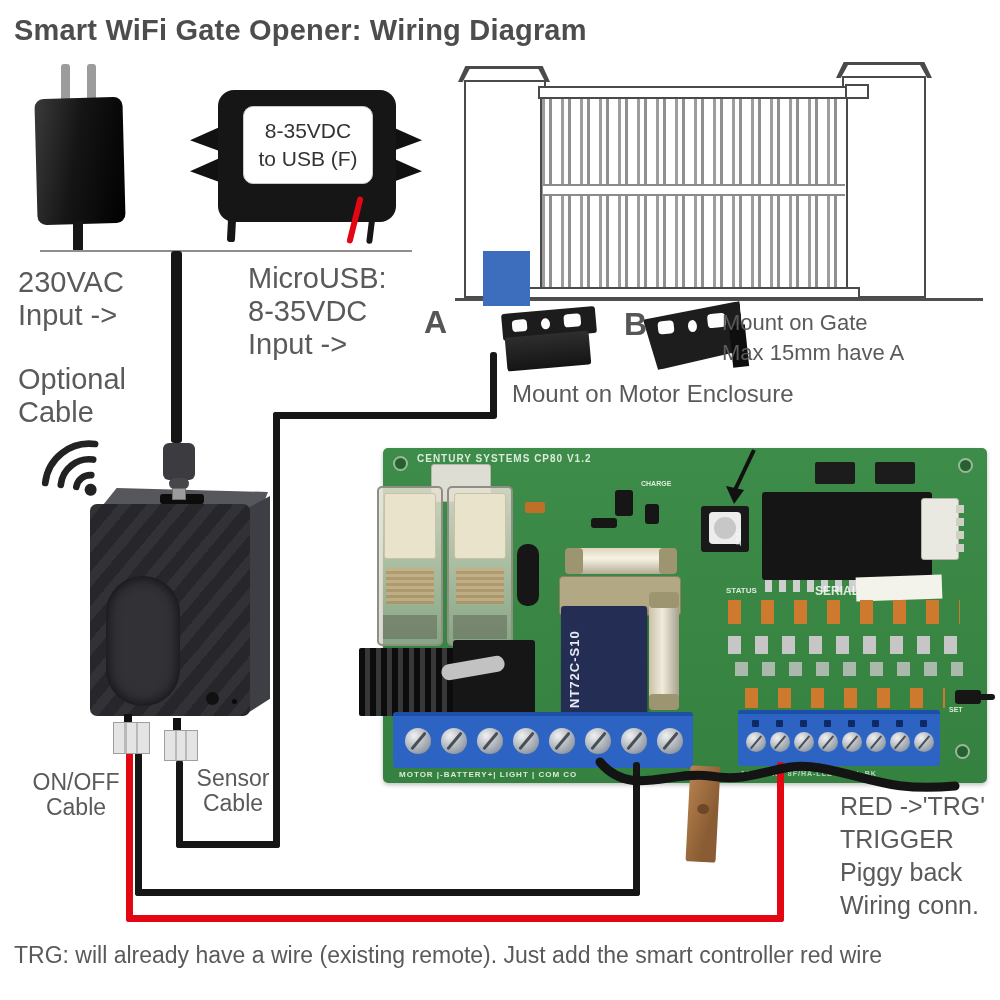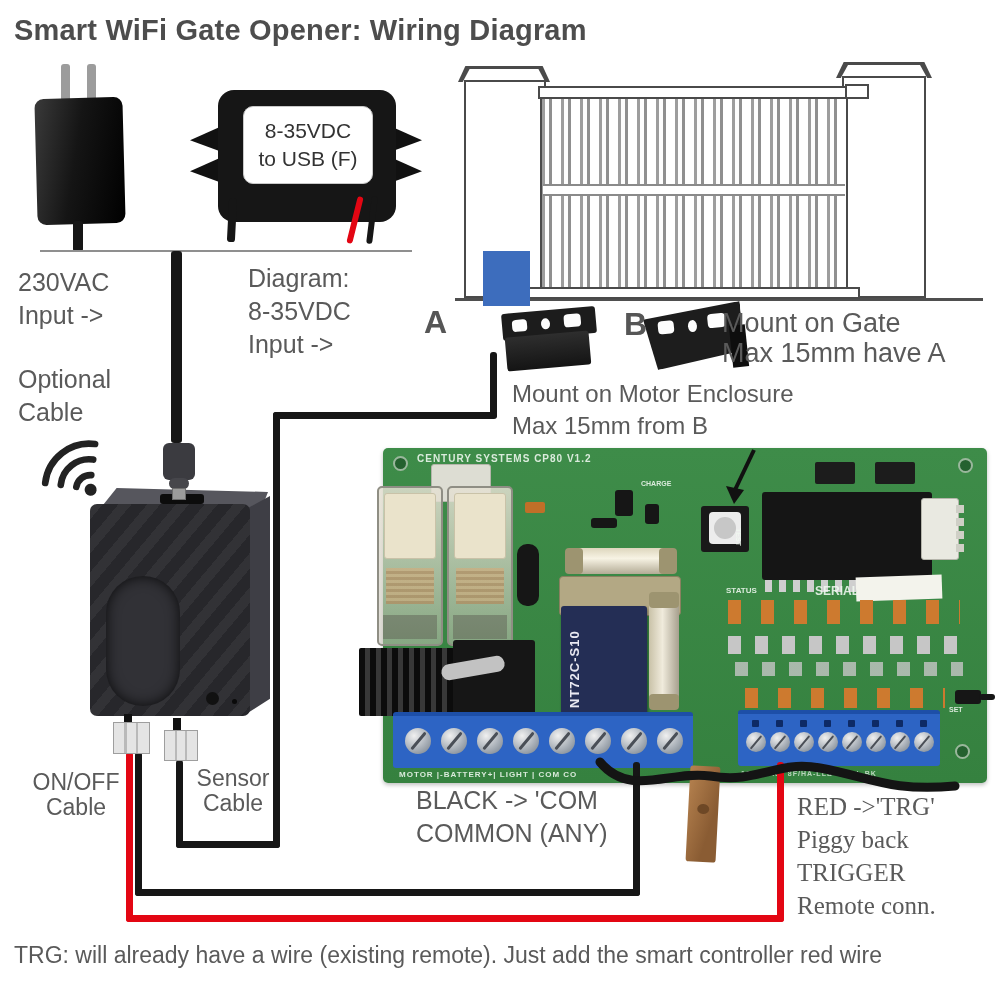--- a/index.html
+++ b/index.html
@@ -3,22 +3,22 @@
 <meta charset="utf-8">
 <style>
   html,body{margin:0;padding:0;background:#fff;}
   .canvas{position:relative;width:1000px;height:1000px;background:#fff;overflow:hidden;
           font-family:"Liberation Sans","DejaVu Sans",sans-serif;color:var(--text_gray,#5a5a5a);}
   .ab{position:absolute;}
   .txt{position:absolute;white-space:nowrap;}
 
   
   .title{font-size:29px;font-weight:bold;color:var(--title_gray,#4d4d4d);letter-spacing:.2px;}
-  .lbl{font-size:25px;line-height:33px;}
-  .lbl2{font-size:27px;line-height:30px;}
+  .lbl{font-size:29px;line-height:33px;}
+  .lbl2{font-size:22px;line-height:30px;}
   .lblc{font-size:23px;line-height:25px;text-align:center;}
   .ablet{font-size:32px;font-weight:bold;color:#565656;}
   .note{font-size:25px;line-height:33px;}
   .footer{font-size:23px;}
 
   
   .wire{position:absolute;background:var(--wire_black,#161616);border-radius:3px;}
   .wire.red{background:var(--wire_red,#e30613);}
 
   
@@ -133,21 +133,21 @@
     <div class="wire" style="left:228px;top:198px;width:8px;height:44px;transform:rotate(3deg);"></div>
     <div class="wire red" style="left:352px;top:196px;width:6px;height:48px;transform:rotate(14deg);"></div>
     <div class="wire" style="left:369px;top:196px;width:6px;height:48px;transform:rotate(7deg);"></div>
   </div>
 
   <div class="txt lbl" style="left:18px;top:266px;">
     <div>230VAC</div>
     <div>Input -&gt;</div>
   </div>
   <div class="txt lbl" style="left:248px;top:262px;">
-    <div>Diagram:</div>
+    <div>MicroUSB:</div>
     <div>8-35VDC</div>
     <div>Input -&gt;</div>
   </div>
   <div class="txt lbl" style="left:18px;top:363px;">
     <div>Optional</div>
     <div>Cable</div>
   </div>
 
   <div>
     <div class="ground" style="left:455px;top:298px;width:528px;height:3px;"></div>
@@ -184,21 +184,20 @@
   </div>
 
   <div class="txt ablet" style="left:424px;top:304px;">A</div>
   <div class="txt ablet" style="left:624px;top:306px;">B</div>
   <div class="txt lbl2" style="left:722px;top:308px;">
     <div>Mount on Gate</div>
     <div>Max 15mm have A</div>
   </div>
   <div class="txt lbl2" style="left:512px;top:378px;font-size:24px;line-height:32px;">
     <div>Mount on Motor Enclosure</div>
-    <div>Max 15mm from B</div>
   </div>
 
   <div class="wire" style="left:171px;top:251px;width:11px;height:192px;z-index:4;"></div>
   <div class="wire" style="left:176px;top:760px;width:7px;height:88px;z-index:4;"></div>
   <div class="wire" style="left:176px;top:841px;width:104px;height:7px;z-index:4;"></div>
   <div class="wire" style="left:273px;top:412px;width:7px;height:436px;z-index:4;"></div>
   <div class="wire" style="left:273px;top:412px;width:224px;height:7px;z-index:4;"></div>
   <div class="wire" style="left:490px;top:352px;width:7px;height:66px;z-index:4;"></div>
   <div class="wire red" style="left:126px;top:752px;width:7px;height:170px;z-index:4;"></div>
   <div class="wire" style="left:135px;top:752px;width:7px;height:144px;z-index:4;"></div>
@@ -350,26 +349,22 @@
     <div class="silk" style="left:358px;top:322px;font-size:7px;letter-spacing:1px;opacity:.8;">12V+ATRG  8F/HA-LLB-CLS-L  BK</div>
   </div>
 
   <div class="copper" style="left:688px;top:766px;width:30px;height:96px;z-index:3;">
     <span class="ab" style="left:9px;top:38px;width:12px;height:10px;background:#6e4826;border-radius:50%;"></span>
   </div>
   <svg class="ab" style="left:560px;top:740px;width:430px;height:70px;z-index:5;" viewBox="0 0 430 70">
     <path d="M 40 22 C 70 58, 110 30, 150 36 C 200 44, 215 20, 260 28 C 310 37, 330 52, 395 46" fill="none" stroke="#141414" stroke-width="9" stroke-linecap="round"></path>
   </svg>
 
-  <div class="txt note" style="left:416px;top:784px;z-index:6;">
-    <div>BLACK -&gt; 'COM</div>
-    <div>COMMON (ANY)</div>
-  </div>
-  <div class="txt note" style="left:797px;top:790px;z-index:6;font-family:Liberation Serif, serif;">
+  <div class="txt note" style="left:840px;top:790px;z-index:6;">
     <div>RED -&gt;'TRG'</div>
+    <div>TRIGGER</div>
     <div>Piggy back</div>
-    <div>TRIGGER</div>
-    <div>Remote conn.</div>
+    <div>Wiring conn.</div>
   </div>
 
   <div class="txt footer" style="left:14px;top:942px;z-index:6;">TRG: will already have a wire (existing remote). Just add the smart controller red wire</div>
 
 </div>
 
 </body></html>

